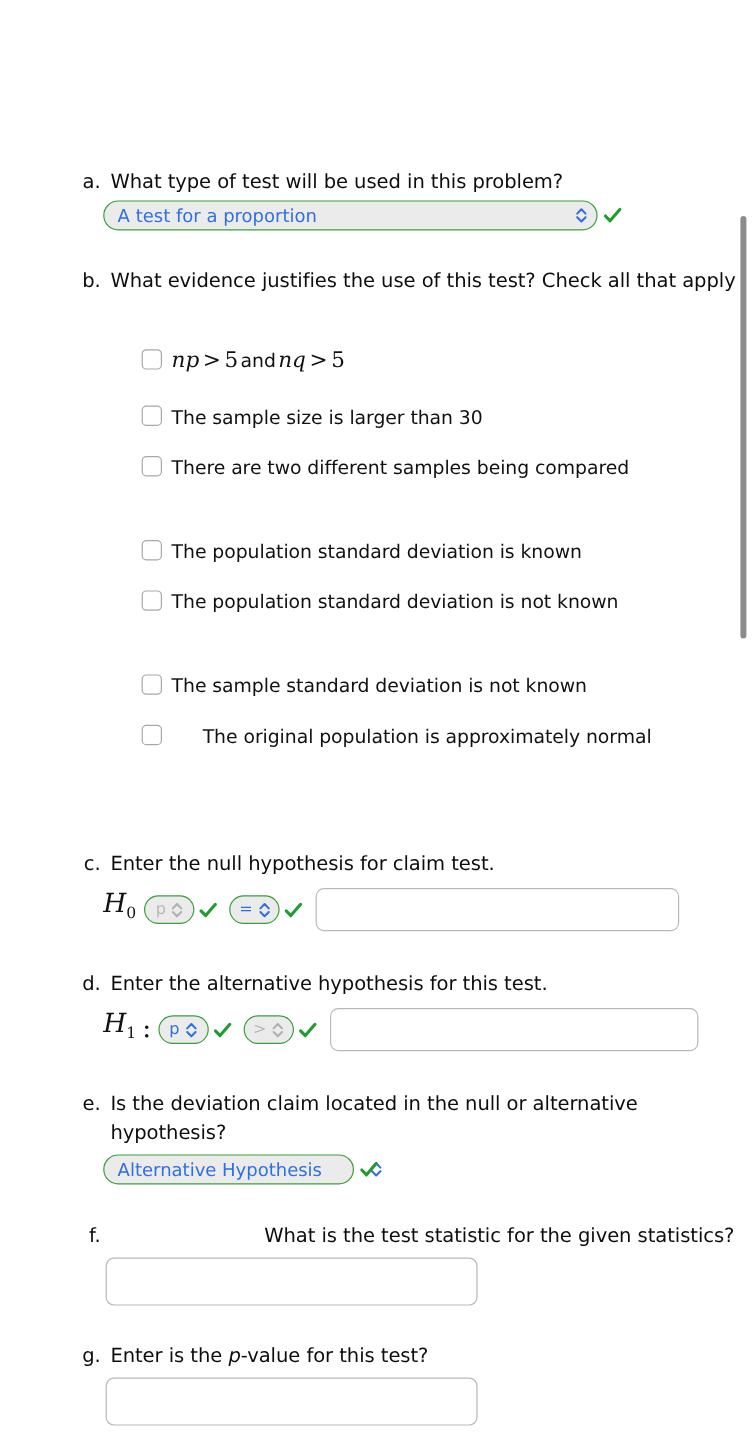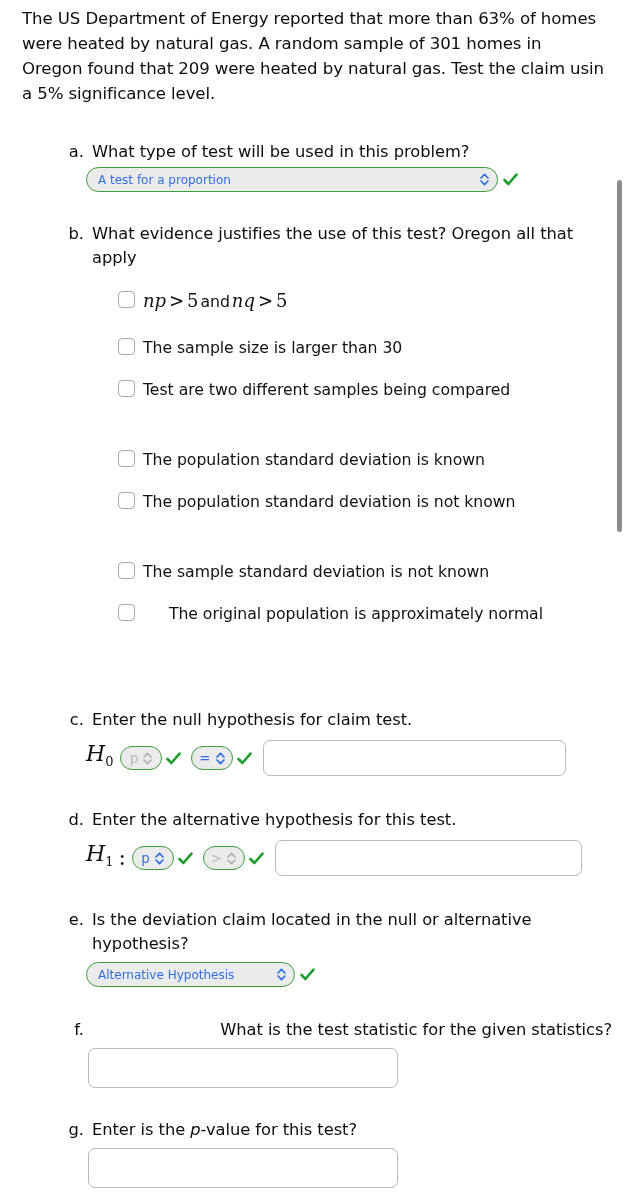--- a/index.html
+++ b/index.html
@@ -62,21 +62,21 @@
   .sel {
     display: inline-flex;
     align-items: center;
     justify-content: space-between;
     box-sizing: border-box;
     background: #ebebeb;
     border: 1.6px solid #3c9e3c;
     border-radius: 999px;
     height: 25px;
     padding: 0 7px 0 11px;
-    font-size: 12px;
+    font-size: 15px;
     color: #2f6fe0;
     white-space: nowrap;
     vertical-align: middle;
   }
   .sel .sel-text { padding-right: 6px; }
 
   .chev {
     width: 11px;
     height: 15px;
     flex: 0 0 11px;
@@ -219,59 +219,58 @@
     position: absolute;
     display: flex;
     align-items: center;
   }
 </style>
 </head>
 <body>
 
 <div class="page">
 
-  <div class="prompt">The US Department of Energy reported that more than 63% of homes were heated by natural gas. A random sample of 301 homes in Oregon found that 209 were heated by natural gas. Test the claim usin a 5% significance level.</div>
 
   <div class="qitem" style="left:56px; top:140px; width:560px;">
     <span class="qlabel" style="left:0; top:0;">a.</span>
     <span class="qtext" style="top:0; width:520px;">What type of test will be used in this problem?</span>
   </div>
   <div class="row-inline" style="left:86px; top:167px;">
     <span class="sel" style="width:412px;">
       <span class="sel-text">A test for a proportion</span>
       <svg class="chev" viewBox="0 0 11 15" aria-hidden="true">
         <path d="M2 6 L5.5 2.4 L9 6"></path>
           <path d="M2 9 L5.5 12.6 L9 9"></path>
       </svg>
     </span>
     <svg class="check" viewBox="0 0 17 17" style="margin-left:4px;">
       <path d="M2.5 9 L6.4 13 L14.5 3.6"></path>
     </svg>
   </div>
 
   <div class="qitem" style="left:56px; top:222px; width:560px;">
     <span class="qlabel" style="left:0; top:0;">b.</span>
-    <span class="qtext" style="top:0; width:524px;">What evidence justifies the use of this test? Oregon all that apply</span>
+    <span class="qtext" style="top:0; width:524px;">What evidence justifies the use of this test? Check all that apply</span>
   </div>
 
   <div class="cbrow" style="left:118px; top:289px; width:460px;">
     <span class="cbox"></span>
     <span class="cbtext math">
       <span class="mi">n</span><span class="mi">p</span><span class="mop">&gt;</span><span class="mn">5</span><span class="mword">and</span><span class="mi">n</span><span class="mi">q</span><span class="mop">&gt;</span><span class="mn">5</span>
     </span>
   </div>
 
   <div class="cbrow" style="left:118px; top:336px; width:460px;">
     <span class="cbox"></span>
     <span class="cbtext" style="width:420px;">The sample size is larger than 30</span>
   </div>
 
   <div class="cbrow" style="left:118px; top:378px; width:420px;">
     <span class="cbox"></span>
-    <span class="cbtext" style="width:392px;">Test are two different samples being compared</span>
+    <span class="cbtext" style="width:392px;">There are two different samples being compared</span>
   </div>
 
   <div class="cbrow" style="left:118px; top:448px; width:460px;">
     <span class="cbox"></span>
     <span class="cbtext" style="width:440px;">The population standard deviation is known</span>
   </div>
 
   <div class="cbrow" style="left:118px; top:490px; width:430px;">
     <span class="cbox"></span>
     <span class="cbtext" style="width:404px;">The population standard deviation is not known</span>

